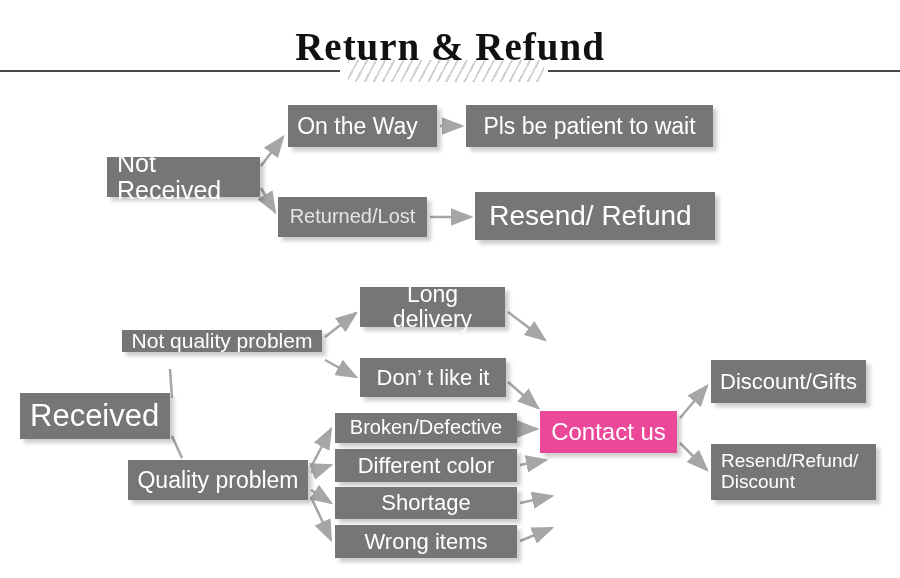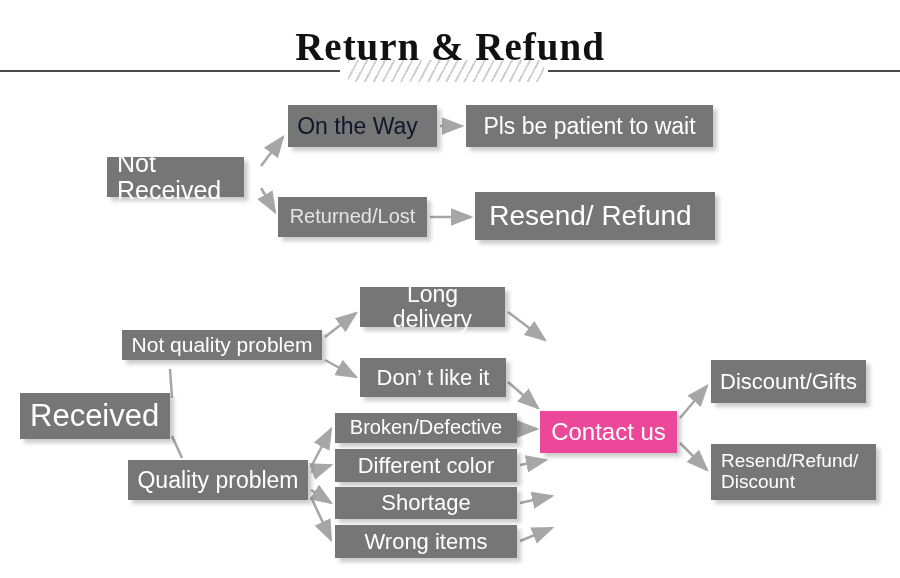--- a/index.html
+++ b/index.html
@@ -122,27 +122,27 @@
         <line x1="520" y1="429" x2="537" y2="429" stroke="#a6a6a6" stroke-width="2.5" marker-end="url(#ahead)"></line>
         <line x1="520" y1="465" x2="546" y2="460" stroke="#a6a6a6" stroke-width="2.5" marker-end="url(#ahead)"></line>
         <line x1="520" y1="503" x2="552" y2="496" stroke="#a6a6a6" stroke-width="2.5" marker-end="url(#ahead)"></line>
         <line x1="520" y1="541" x2="552" y2="528" stroke="#a6a6a6" stroke-width="2.5" marker-end="url(#ahead)"></line>
         <line x1="680" y1="418" x2="707" y2="386" stroke="#a6a6a6" stroke-width="2.5" marker-end="url(#ahead)"></line>
         <line x1="680" y1="443" x2="707" y2="470" stroke="#a6a6a6" stroke-width="2.5" marker-end="url(#ahead)"></line>
       </g>
   </svg>
 
   <div id="nodes">
-      <div class="node left" style="left: 107px; top: 157px; width: 137px; height: 40px; font-size: 25px; padding-left: 10px; padding-right: 10px; background: rgb(118, 118, 118); color: rgb(255, 255, 255);"><span class="txt">Not Received</span></div>
-      <div class="node center" style="left: 288px; top: 105px; width: 149px; height: 42px; font-size: 23px; padding-left: 6px; padding-right: 16px; background: rgb(118, 118, 118); color: #0f172a;"><span class="txt">On the Way</span></div>
+      <div class="node left" style="left: 107px; top: 157px; width: 153px; height: 40px; font-size: 25px; padding-left: 10px; padding-right: 10px; background: rgb(118, 118, 118); color: rgb(255, 255, 255);"><span class="txt">Not Received</span></div>
+      <div class="node center" style="left: 288px; top: 105px; width: 149px; height: 42px; font-size: 23px; padding-left: 6px; padding-right: 16px; background: rgb(118, 118, 118); color: #ffffff;"><span class="txt">On the Way</span></div>
       <div class="node center" style="left: 466px; top: 105px; width: 247px; height: 42px; font-size: 23px; padding-left: 6px; padding-right: 6px; background: rgb(118, 118, 118); color: rgb(255, 255, 255);"><span class="txt">Pls be patient to wait</span></div>
       <div class="node center" style="left: 278px; top: 197px; width: 149px; height: 40px; font-size: 20px; padding-left: 6px; padding-right: 6px; background: rgb(118, 118, 118); color: #e5e5e5;"><span class="txt">Returned/Lost</span></div>
       <div class="node center" style="left: 475px; top: 192px; width: 240px; height: 48px; font-size: 28px; padding-left: 6px; padding-right: 15px; background: rgb(118, 118, 118); color: rgb(255, 255, 255);"><span class="txt">Resend/ Refund</span></div>
       <div class="node left" style="left: 20px; top: 393px; width: 150px; height: 46px; font-size: 31px; padding-left: 10px; padding-right: 10px; background: rgb(118, 118, 118); color: rgb(255, 255, 255);"><span class="txt">Received</span></div>
-      <div class="node center" style="left: 122px; top: 330px; width: 200px; height: 30px; font-size: 21px; padding-left: 6px; padding-right: 6px; background: rgb(118, 118, 118); color: rgb(255, 255, 255);"><span class="txt">Not quality problem</span></div>
+      <div class="node center" style="left: 122px; top: 330px; width: 200px; height: 22px; font-size: 21px; padding-left: 6px; padding-right: 6px; background: rgb(118, 118, 118); color: rgb(255, 255, 255);"><span class="txt">Not quality problem</span></div>
       <div class="node center" style="left: 128px; top: 460px; width: 180px; height: 40px; font-size: 23px; padding-left: 6px; padding-right: 6px; background: rgb(118, 118, 118); color: rgb(255, 255, 255);"><span class="txt">Quality problem</span></div>
       <div class="node center" style="left: 360px; top: 287px; width: 145px; height: 40px; font-size: 23px; padding-left: 6px; padding-right: 6px; background: rgb(118, 118, 118); color: rgb(255, 255, 255);"><span class="txt">Long delivery</span></div>
       <div class="node center" style="left: 360px; top: 358px; width: 146px; height: 39px; font-size: 22px; padding-left: 6px; padding-right: 6px; background: rgb(118, 118, 118); color: rgb(255, 255, 255);"><span class="txt">Don’  t like it</span></div>
       <div class="node center" style="left: 335px; top: 413px; width: 182px; height: 30px; font-size: 20px; padding-left: 4px; padding-right: 4px; background: rgb(118, 118, 118); color: rgb(255, 255, 255);"><span class="txt">Broken/Defective</span></div>
       <div class="node center" style="left: 335px; top: 449px; width: 182px; height: 33px; font-size: 22px; padding-left: 4px; padding-right: 4px; background: rgb(118, 118, 118); color: rgb(255, 255, 255);"><span class="txt">Different color</span></div>
       <div class="node center" style="left: 335px; top: 487px; width: 182px; height: 32px; font-size: 22px; padding-left: 4px; padding-right: 4px; background: rgb(118, 118, 118); color: rgb(255, 255, 255);"><span class="txt">Shortage</span></div>
       <div class="node center" style="left: 335px; top: 525px; width: 182px; height: 33px; font-size: 22px; padding-left: 4px; padding-right: 4px; background: rgb(118, 118, 118); color: rgb(255, 255, 255);"><span class="txt">Wrong items</span></div>
       <div class="node center" style="left: 540px; top: 411px; width: 137px; height: 42px; font-size: 24px; padding-left: 6px; padding-right: 6px; background: #ec4899; color: rgb(255, 255, 255);"><span class="txt">Contact us</span></div>
       <div class="node center" style="left: 711px; top: 360px; width: 155px; height: 43px; font-size: 22px; padding-left: 6px; padding-right: 6px; background: rgb(118, 118, 118); color: rgb(255, 255, 255);"><span class="txt">Discount/Gifts</span></div>
       <div class="node left" style="left: 711px; top: 444px; width: 165px; height: 56px; font-size: 19px; padding-left: 10px; padding-right: 10px; background: rgb(118, 118, 118); color: rgb(255, 255, 255);"><span class="txt">Resend/Refund/

